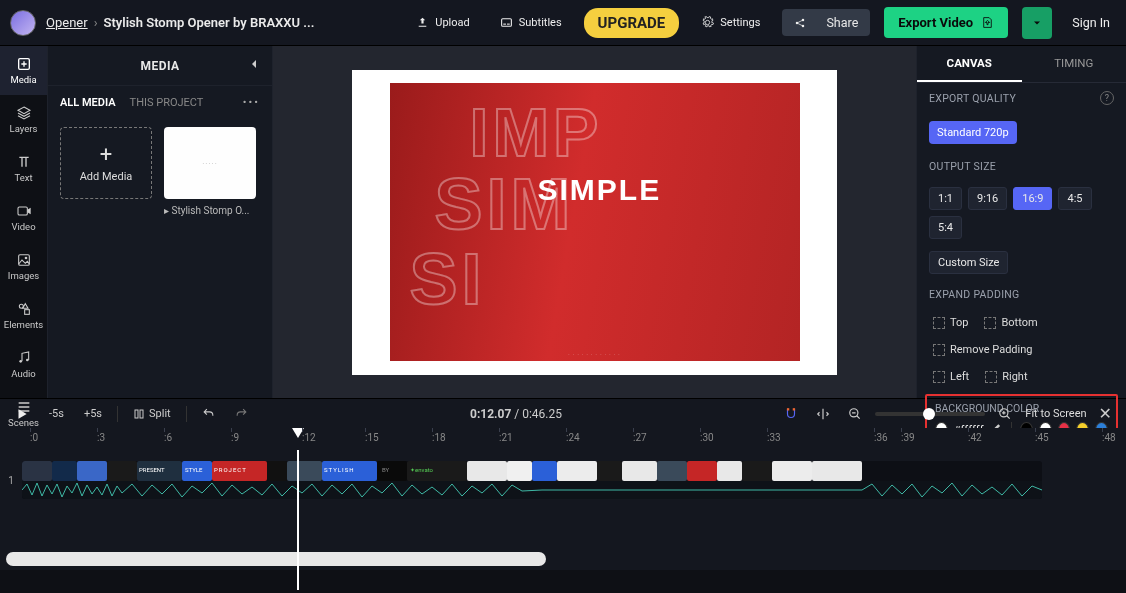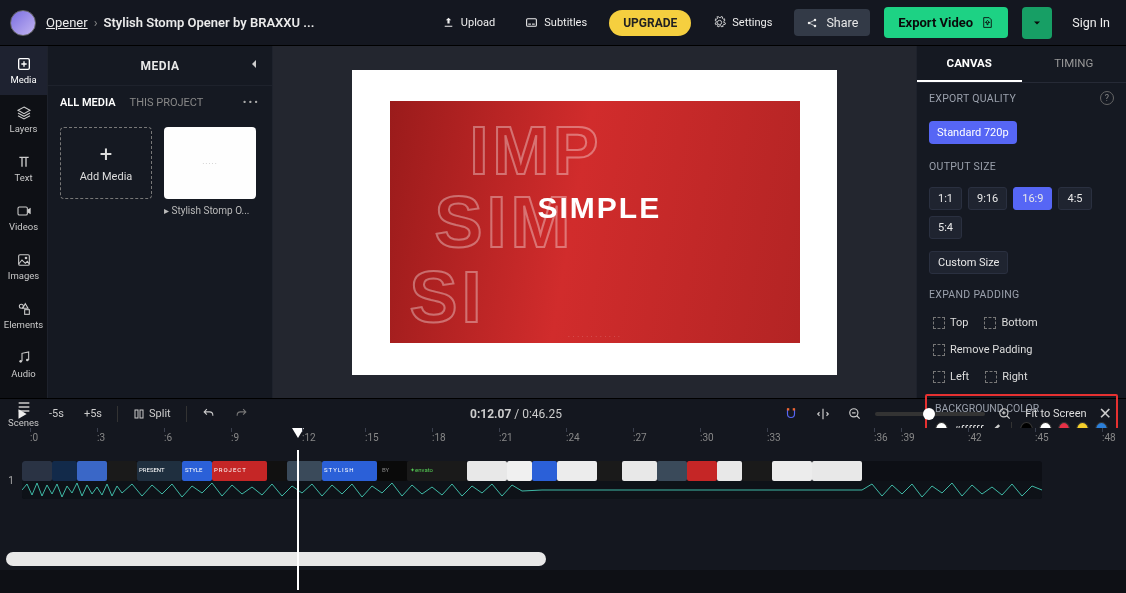--- a/index.html
+++ b/index.html
@@ -4,22 +4,22 @@
 <style>
   * { box-sizing: border-box; margin: 0; padding: 0; font-family: -apple-system, BlinkMacSystemFont, "Segoe UI", Roboto, sans-serif; }
   body { background: #0e1015; color: #e8e8e8; width: 1126px; height: 593px; overflow: hidden; position: relative; }
   .topbar { height: 46px; background: #141720; display: flex; align-items: center; padding: 0 10px; gap: 10px; border-bottom: 1px solid #000; }
   .avatar { width: 26px; height: 26px; border-radius: 50%; background: linear-gradient(135deg,#7a6ee0,#c3b5f2); border:1px solid #666; }
   .crumbs { display: flex; align-items: center; gap: 6px; font-size: 13px; color: #eaeaea; flex: 1; overflow:hidden; white-space:nowrap; }
   .crumbs a { color:#eaeaea; text-decoration:underline; }
   .crumbs .sep { color:#888; }
   .top-actions { display:flex; align-items:center; gap:14px; }
   .top-btn { display:flex; align-items:flex-end; gap:6px; font-size:11px; color:#eee; padding:5px 8px; border-radius:4px; cursor:pointer; }
-  .upgrade { background:#f5cf3f; color:#222; font-weight:700; font-size:12px; padding:6px 14px; border-radius:14px; cursor:pointer; }
-  .share { background:#333a47; padding:6px 12px; border-radius:4px; font-size:12.5px; display:flex; gap:8px; align-items:center; }
+  .upgrade { background:#f5cf3f; color:#222; font-weight:700; font-size:15px; padding:6px 14px; border-radius:14px; cursor:pointer; }
+  .share { background:#333a47; padding:6px 12px; border-radius:4px; font-size:12.5px; display:flex; gap:20px; align-items:center; }
   .export { background:#1dd284; color:#0a0a0a; font-weight:700; padding:8px 14px; border-radius:4px; display:flex; gap:8px; align-items:center; font-size:13px; }
   .export-drop { background:#179f65; color:#083; width:30px; height:32px; display:flex; align-items:center; justify-content:center; border-radius:4px; }
   .signin { font-size:12.5px; color:#eee; padding:0 6px; }
 
   .main { display:flex; height: 352px; }
   .leftrail { width:48px; background:#0e1015; border-right:1px solid #1e222c; display:flex; flex-direction:column; }
   .rail-item { display:flex; flex-direction:column; align-items:center; gap:2px; padding:10px 0; font-size:9.5px; color:#c9c9c9; cursor:pointer; }
   .rail-item.active { background:#1e2230; color:#fff; }
   .rail-item svg { width:16px; height:16px; fill:#d8d8d8; }
 
@@ -32,21 +32,21 @@
   .mediatabs .menu { margin-left:auto; color:#aaa; letter-spacing:2px; }
   .mediagrid { display:flex; gap:12px; padding:8px 12px; }
   .addmedia { width:92px; height:72px; border:1.5px dashed #777; border-radius:4px; display:flex; flex-direction:column; align-items:center; justify-content:center; gap:4px; font-size:11px; color:#ddd; cursor:pointer; }
   .addmedia .plus { font-size:22px; line-height:1; }
   .thumb { width:92px; }
   .thumb-box { width:92px; height:72px; background:#fefefe; border-radius:4px; display:flex; align-items:center; justify-content:center; font-size:8px; color:#bbb; letter-spacing:1px; }
   .thumb-label { margin-top:6px; font-size:10px; color:#bbb; width:92px; white-space:nowrap; overflow:hidden; text-overflow:ellipsis; }
 
   .canvas-area { flex:1; background:#23262f; display:flex; align-items:center; justify-content:center; }
   .canvas-frame { width:485px; height:305px; background:#fff; display:flex; align-items:center; justify-content:center; }
-  .video-box { width:410px; height:242px; background:linear-gradient(100deg,#9a1b1b 0%, #d12c2c 45%, #b32424 100%); position:relative; overflow:hidden; }
+  .video-box { width:410px; height:278px; background:linear-gradient(100deg,#9a1b1b 0%, #d12c2c 45%, #b32424 100%); position:relative; overflow:hidden; }
   .outline-text { position:absolute; font-weight:900; font-family:"Arial Black",sans-serif; color:transparent; -webkit-text-stroke:2px rgba(255,255,255,.35); letter-spacing:4px; }
   .ot1 { top:10px; left:80px; font-size:68px; }
   .ot2 { top:80px; left:45px; font-size:72px; }
   .ot3 { top:155px; left:20px; font-size:72px; }
   .solid-text { position:absolute; top:90px; left:148px; color:#fff; font-weight:900; font-size:30px; letter-spacing:2px; font-family:"Arial Black",sans-serif; }
   .video-tiny { position:absolute; bottom:4px; left:50%; transform:translateX(-50%); font-size:5px; color:rgba(255,255,255,.5); letter-spacing:1px; }
 
   .rightpanel { width:210px; background:#151922; border-left:1px solid #1e222c; display:flex; flex-direction:column; }
   .rp-tabs { display:flex; border-bottom:1px solid #262a36; }
   .rp-tab { flex:1; text-align:center; padding:10px 0; font-size:11.5px; color:#999; cursor:pointer; }
@@ -188,21 +188,21 @@
       <svg viewBox="0 0 24 24">
           <path d="M5 5h14M9 5v14M15 5v14" stroke="#ccc" stroke-width="2"></path>
         </svg>
       <span>Text</span>
     </div>
     <div class="rail-item">
       <svg viewBox="0 0 24 24">
           <rect x="3" y="6" width="14" height="12" rx="2" fill="none" stroke="#ccc" stroke-width="1.6"></rect>
           <path d="M17 10l5-3v10l-5-3z" fill="#ccc"></path>
         </svg>
-      <span>Videos</span>
+      <span>Video</span>
     </div>
     <div class="rail-item">
       <svg viewBox="0 0 24 24">
           <rect x="4" y="4" width="16" height="16" rx="2" fill="none" stroke="#ccc" stroke-width="1.6"></rect>
           <circle cx="15" cy="9" r="2" fill="#ccc"></circle>
           <path d="M4 18l5-6 5 5 3-3 3 4" stroke="#ccc" fill="none" stroke-width="1.6"></path>
         </svg>
       <span>Images</span>
     </div>
     <div class="rail-item">

